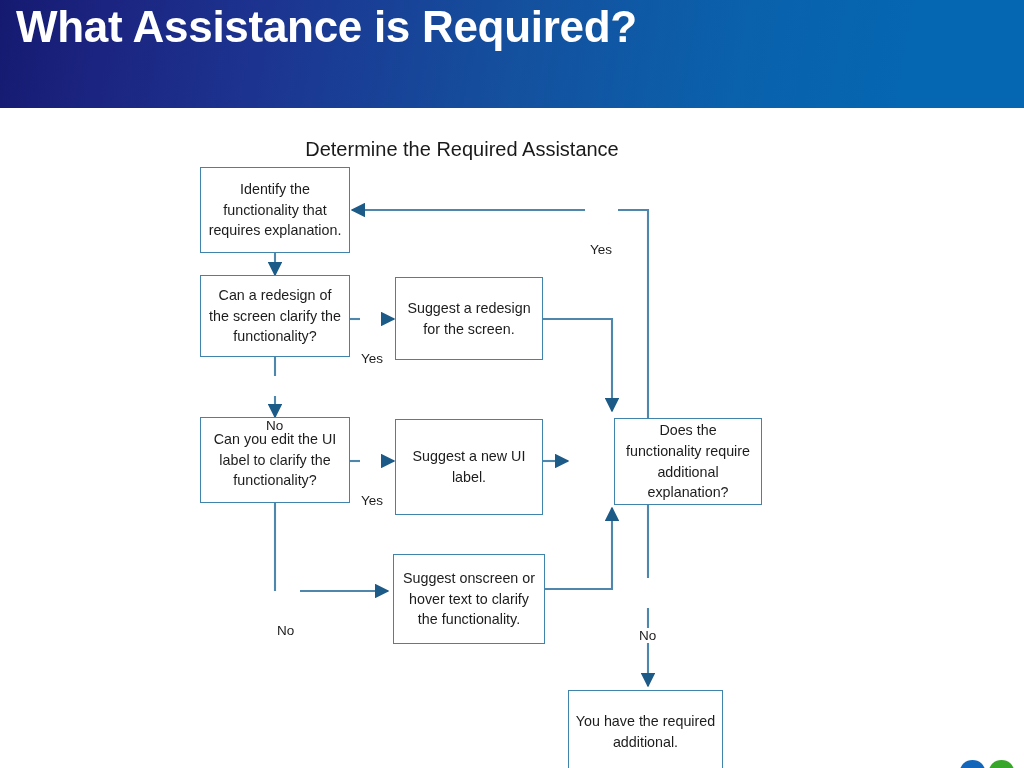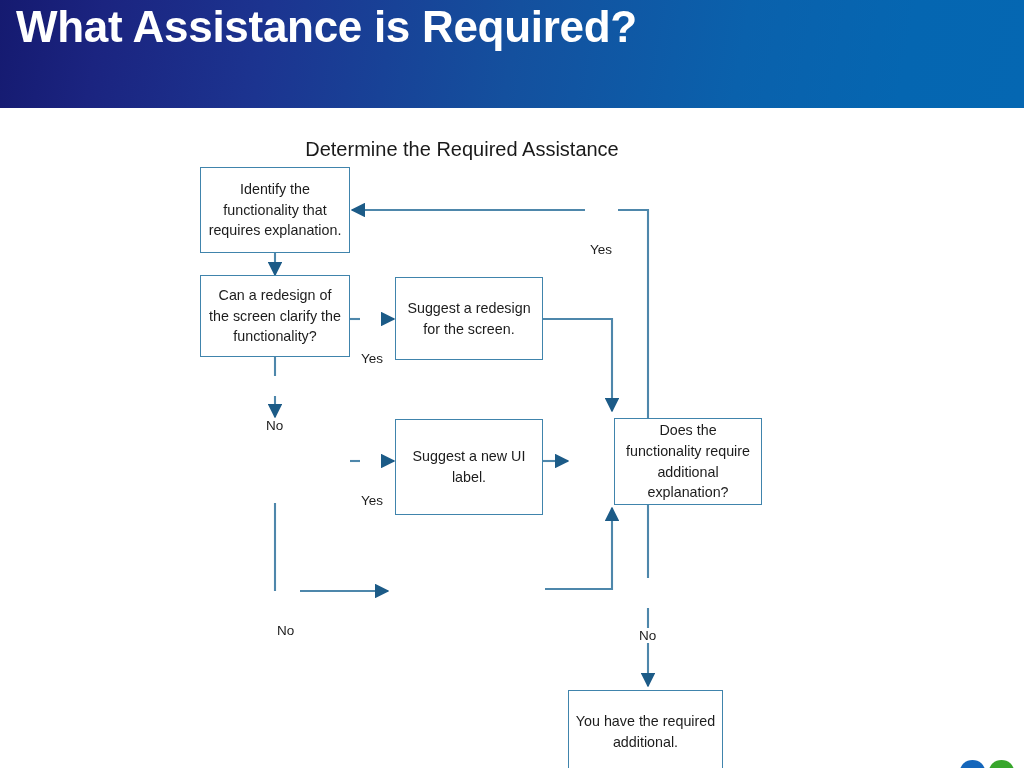--- a/index.html
+++ b/index.html
@@ -167,29 +167,35 @@
   </div>
 
   <div class="node" style="left:200px; top:167px; width:150px; height:82px;">
     <span>Can a redesign of the screen clarify the functionality?</span>
   </div>
 
   <div class="node" style="left:395px; top:169px; width:148px; height:83px;">
     <span>Suggest a redesign for the screen.</span>
   </div>
 
+  <div class="node" style="left:200px; top:309px; width:150px; height:86px;">
+    <span>Can you edit the UI label to clarify the functionality?</span>
+  </div>
 
   <div class="node" style="left:395px; top:311px; width:148px; height:96px;">
     <span>Suggest a new UI label.</span>
   </div>
 
   <div class="node" style="left:574px; top:310px; width:148px; height:87px;margin-left:40px;">
     <span>Does the functionality require additional explanation?</span>
   </div>
 
+  <div class="node" style="left:393px; top:446px; width:152px; height:90px;">
+    <span>Suggest onscreen or hover text to clarify the functionality.</span>
+  </div>
 
   <div class="node" style="left:568px; top:582px; width:155px; height:84px;">
     <span>You have the required additional.</span>
   </div>
 
   <div class="edge-label" style="left:588px; top:94px;">Yes</div>
 
   <div class="edge-label" style="left:359px; top:203px;">Yes</div>
 
   <div class="edge-label" style="left:264px; top:270px;">No</div>

